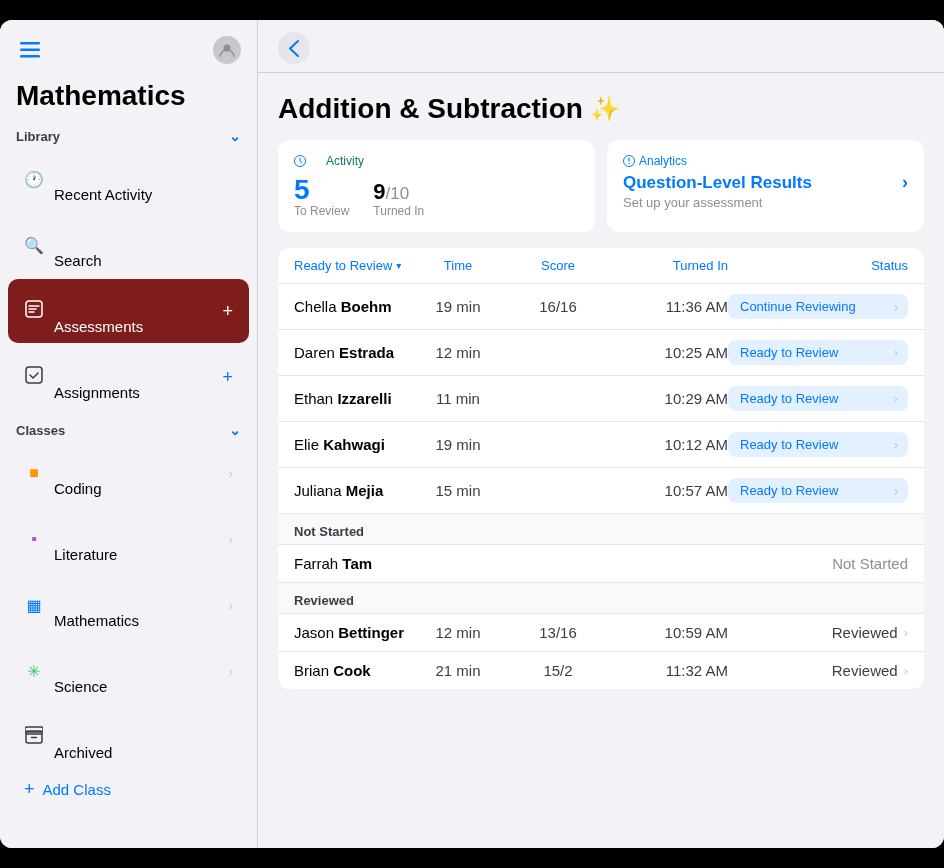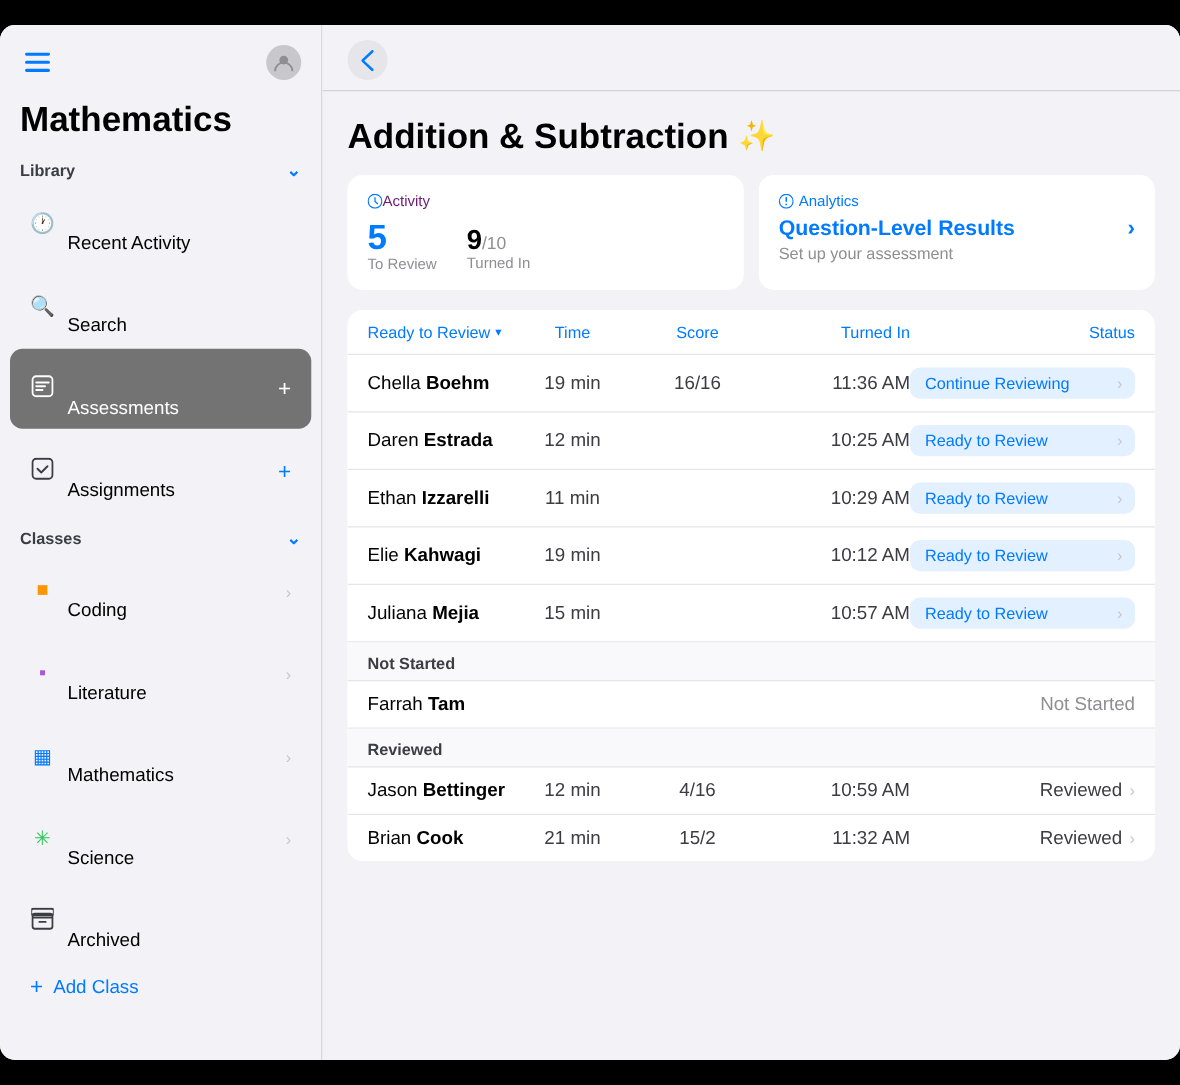--- a/index.html
+++ b/index.html
@@ -85,21 +85,21 @@
       align-items: center;
       padding: 8px 16px;
       cursor: pointer;
       border-radius: 10px;
       margin: 1px 8px;
       gap: 10px;
       font-size: 15px;
       color: #000;
     }
     .sidebar-item.active {
-      background: #737373;
+      background: #7f1d1d;
       color: #fff;
     }
     .sidebar-item .item-icon {
       font-size: 16px;
       width: 20px;
       text-align: center;
       flex-shrink: 0;
     }
     .sidebar-item.active .item-icon { color: #fff; }
     .sidebar-item .item-label { flex: 1; font-size: 15px; font-weight: 400; margin-top: 31px; }
@@ -203,25 +203,25 @@
       background: #fff;
       border-radius: 12px;
       padding: 14px 16px;
       flex: 1;
       display: flex;
       flex-direction: column;
       gap: 4px;
     }
     .stat-card-header {
       font-size: 12px;
-      color: #701a75;
+      color: #0f766e;
       font-weight: 500;
       display: flex;
       align-items: center;
-      gap: 0;
+      gap: 20px;
     }
     .stat-card-body {
       display: flex;
       align-items: baseline;
       gap: 24px;
       margin-top: 4px;
     }
     .stat-number {
       font-size: 28px;
       font-weight: 600;
@@ -514,21 +514,21 @@
             <span>Activity</span>
           </div>
           <div class="stat-card-body">
             <div class="stat-group">
               <span class="stat-number blue">5</span>
               <span class="stat-label">To Review</span>
             </div>
             <div class="stat-group">
               <div style="display:flex;align-items:baseline;gap:0;">
                 <span class="stat-number" style="font-size:22px;">9</span>
-                <span style="font-size:14px;color:#8e8e93;">/10</span>
+                <span style="font-size:17px;color:#8e8e93;">/10</span>
               </div>
               <span class="stat-label">Turned In</span>
             </div>
           </div>
         </div>
 
 
         <div class="analytics-card">
           <div class="analytics-card-header">
             <svg width="12" height="12" viewBox="0 0 12 12" fill="none">
@@ -636,21 +636,21 @@
           <div class="not-started-cell">Not Started</div>
         </div>
 
         <div class="section-header-row">
           <span class="section-header-label">Reviewed</span>
         </div>
 
         <div class="table-row">
           <div class="student-name">Jason <span>Bettinger</span></div>
           <div class="cell-value time">12 min</div>
-          <div class="cell-value score">4/16</div>
+          <div class="cell-value score">13/16</div>
           <div class="cell-value turned-in">10:59 AM</div>
           <div class="reviewed-cell">
             <span>Reviewed</span>
             <span class="reviewed-chevron">›</span>
           </div>
         </div>
 
         <div class="table-row">
           <div class="student-name">Brian <span>Cook</span></div>
           <div class="cell-value time">21 min</div>

